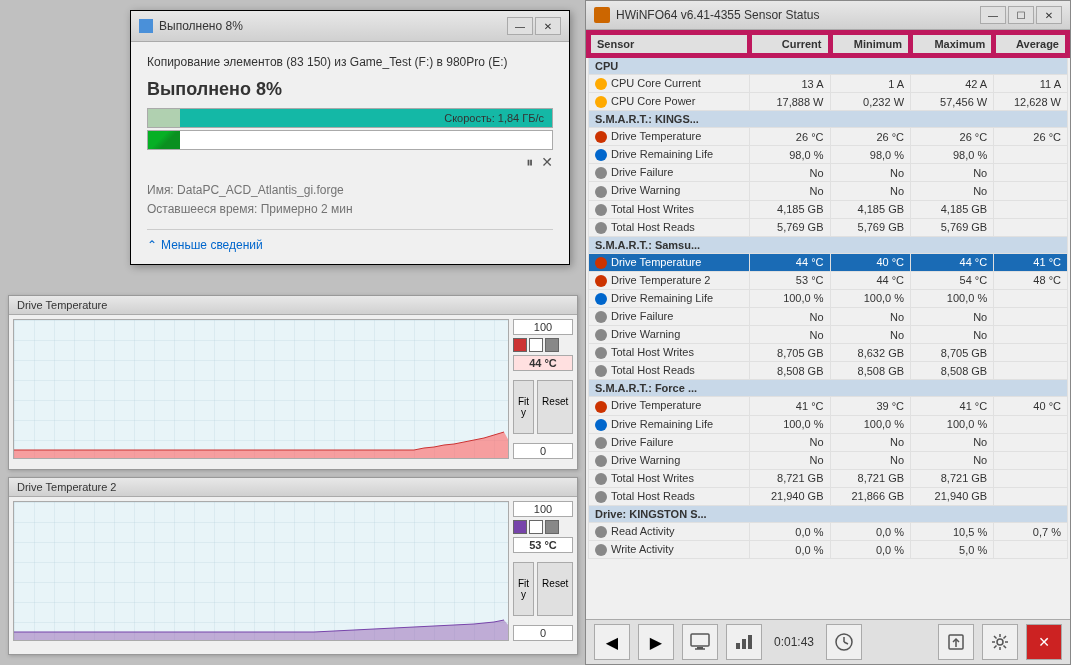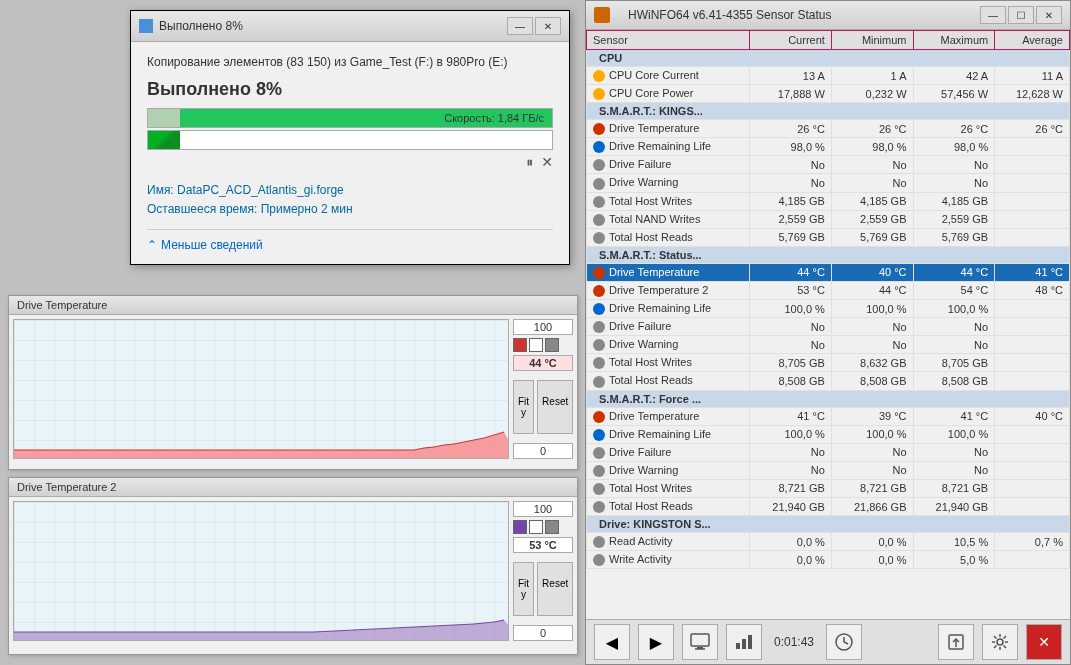--- a/index.html
+++ b/index.html
@@ -85,21 +85,21 @@
       font-size: 18px;
       font-weight: bold;
       color: #333;
       margin-bottom: 8px;
     }
     .progress-bar-container {
       margin-bottom: 4px;
     }
     .progress-bar-outer {
       height: 20px;
-      background: #22c55e;
+      background: #14b8a6;
       border: 1px solid #aaa;
       position: relative;
       margin-bottom: 2px;
     }
     .progress-bar-inner {
       height: 100%;
       background: #06b025;
       width: 8%;
     }
     .progress-bar-speed {
@@ -141,21 +141,21 @@
     .ctrl-btn {
       background: none;
       border: none;
       cursor: pointer;
       font-size: 14px;
       color: #555;
     }
     .copy-details {
       margin-top: 10px;
       font-size: 12px;
-      color: #0369a1;
+      color: #737373;
       line-height: 1.6;
     }
     .details-toggle {
       display: flex;
       align-items: center;
       gap: 4px;
       margin-top: 10px;
       cursor: pointer;
       font-size: 12px;
       color: #0066cc;
@@ -249,21 +249,21 @@
       padding: 5px 8px;
       display: flex;
       align-items: center;
       justify-content: space-between;
     }
     .hwinfo-title-text {
       font-size: 12px;
       color: #333;
       display: flex;
       align-items: center;
-      gap: 18px;
+      gap: 6px;
     }
     .hwinfo-icon {
       width: 16px;
       height: 16px;
       background: #cc6600;
       border-radius: 2px;
     }
     .hwinfo-win-controls {
       display: flex;
       gap: 2px;
@@ -275,44 +275,44 @@
       overflow-y: auto;
       overflow-x: hidden;
     }
     .sensor-table {
       width: 100%;
       border-collapse: collapse;
       font-size: 11px;
     }
     .sensor-table thead th {
       background: #e0e0e0;
-      border: 1px solid #be185d;
+      border: 5px solid #be185d;
       padding: 3px 6px;
       text-align: left;
-      font-weight: normal;
+      font-weight: bold;
       color: #333;
       position: sticky;
       top: 0;
     }
     .sensor-table thead th:not(:first-child) {
       text-align: right;
     }
     .sensor-table td {
       border: 1px solid #e0e0e0;
       padding: 2px 6px;
       color: #333;
     }
     .sensor-table td:not(:first-child) {
       text-align: right;
     }
     .sensor-group-row td {
       background: #c8d8e8;
       font-weight: bold;
       color: #333;
-      padding: 2px 12px;
+      padding: 2px 6px;
     }
     .highlighted-row td {
       background: #1a6bb5 !important;
       color: white !important;
     }
     .sensor-icon {
       display: inline-block;
       width: 12px;
       height: 12px;
       margin-right: 4px;
@@ -548,35 +548,28 @@
             <td></td>
           </tr>
           <tr>
             <td><span class="sensor-icon" style="background: rgb(136, 136, 136); border-radius: 50%;"></span>Total Host Writes</td>
             <td>4,185 GB</td>
             <td>4,185 GB</td>
             <td>4,185 GB</td>
             <td></td>
           </tr>
           <tr>
-            <td><span class="sensor-icon" style="background: rgb(136, 136, 136); border-radius: 50%;"></span>Total NAND Writes</td>
-            <td>2,559 GB</td>
-            <td>2,559 GB</td>
-            <td>2,559 GB</td>
-            <td></td>
-          </tr>
-          <tr>
             <td><span class="sensor-icon" style="background: rgb(136, 136, 136); border-radius: 50%;"></span>Total Host Reads</td>
             <td>5,769 GB</td>
             <td>5,769 GB</td>
             <td>5,769 GB</td>
             <td></td>
           </tr>
           <tr class="sensor-group-row">
-            <td colspan="5">S.M.A.R.T.: Status...</td>
+            <td colspan="5">S.M.A.R.T.: Samsu...</td>
           </tr>
           <tr class="highlighted-row">
             <td><span class="sensor-icon icon-temp" style="background: rgb(204, 51, 0); border-radius: 50%;"></span>Drive Temperature</td>
             <td>44 °C</td>
             <td>40 °C</td>
             <td>44 °C</td>
             <td>41 °C</td>
           </tr>
           <tr>
             <td><span class="sensor-icon icon-temp" style="background: rgb(204, 51, 0); border-radius: 50%;"></span>Drive Temperature 2</td>

